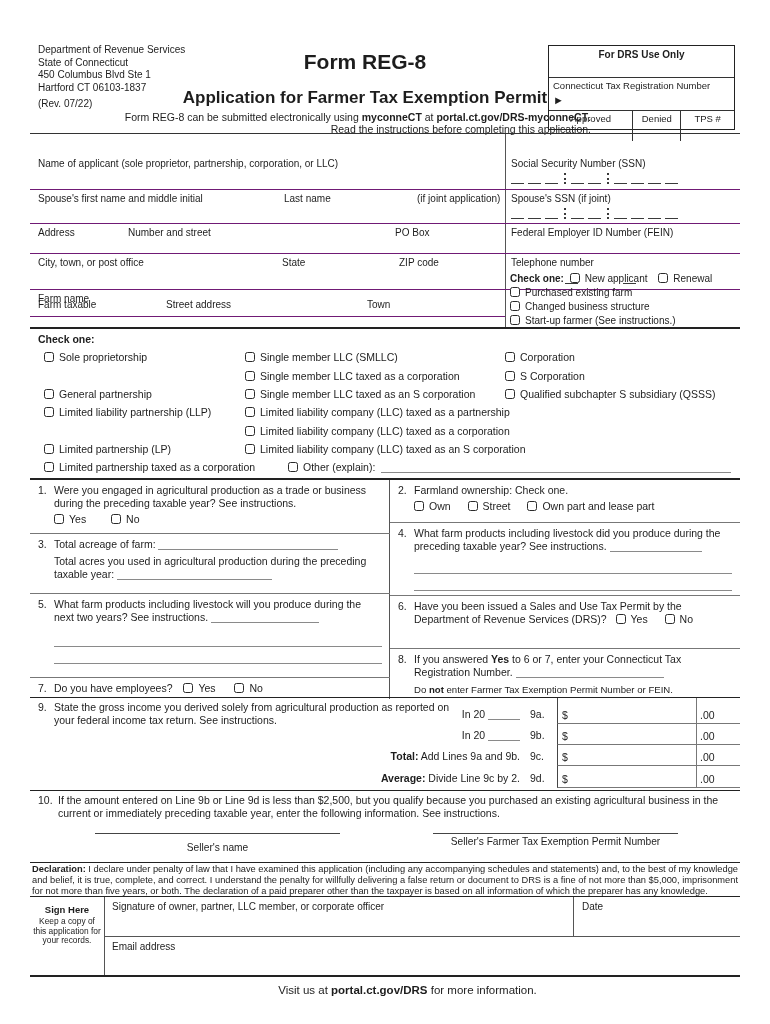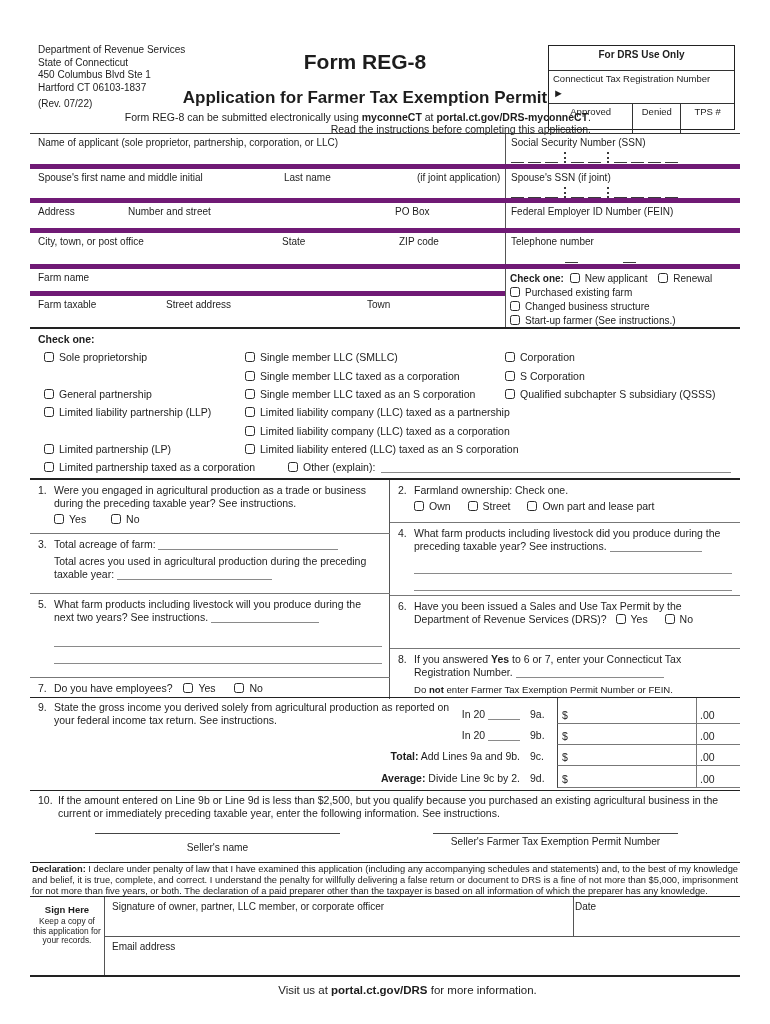--- a/index.html
+++ b/index.html
@@ -18,29 +18,29 @@
   }
   .blank { display:inline-block; border-bottom:1px solid #8a8a8a; height:11px; vertical-align:-2px; }
   .fullblank { border-bottom:1px solid #8a8a8a; height:17px; }
   
   .agency { font-size:10px; line-height:12.6px; }
   .title { font-size:21px; font-weight:bold; line-height:24px; }
   .subtitle { font-size:17px; font-weight:bold; line-height:17px; margin-top:15px; }
   .efile { font-size:10.5px; line-height:12px; }
   
   .drsbox { border:1.6px solid #222; }
-  .drs-title { font-size:10px; font-weight:bold; text-align:center; padding:3px 0 10px 0; border-bottom:1.2px solid #333; }
+  .drs-title { font-size:10px; font-weight:bold; text-align:center; padding:3px 0 17px 0; border-bottom:1.2px solid #333; }
   .drs-reg { font-size:9.5px; padding:2px 4px; border-bottom:1.2px solid #333; height:33px; }
   .drs-cells { display:flex; height:30px; }
   .drs-cell { font-size:9.5px; text-align:center; padding-top:2px; }
   .drs-cell + .drs-cell { border-left:1.2px solid #333; }
   
   .toptable { border-top:1.4px solid #333; }
   .trow { position:absolute; }
-  .bb { border-bottom:5px solid #701a75; }
+  .bb { border-bottom:1px solid #701a75;margin-top:21px; }
   .ssnmask { display:flex; align-items:flex-end; }
   .seg { width:13px; border-bottom:1.6px solid #3a3a3a; height:10px; margin-right:4px; }
   .colonsep { width:0; height:11px; border-left:2px dotted #3a3a3a; margin:0 5px 0 2px; }
   
   .sectop2 { border-top:2px solid #222; }
   .eitem { position:absolute; font-size:10.5px; white-space:nowrap; }
   .q { font-size:10.5px; line-height:13px; display:flex; padding:4px 8px 0 8px; }
   .qnum { width:16px; flex:none; }
   .qbody { flex:1; min-width:0; }
   .yn { margin-top:3px; }
@@ -188,21 +188,21 @@
     <div class="eitem" style="left:14px; top:59px;"><span class="cb"></span><span>General partnership</span></div>
     <div class="eitem" style="left:215px; top:59px;"><span class="cb"></span><span>Single member LLC taxed as an S corporation</span></div>
     <div class="eitem" style="left:475px; top:59px;"><span class="cb"></span><span>Qualified subchapter S subsidiary (QSSS)</span></div>
 
     <div class="eitem" style="left:14px; top:77px;"><span class="cb"></span><span>Limited liability partnership (LLP)</span></div>
     <div class="eitem" style="left:215px; top:77px;"><span class="cb"></span><span>Limited liability company (LLC) taxed as a partnership</span></div>
 
     <div class="eitem" style="left:215px; top:96px;"><span class="cb"></span><span>Limited liability company (LLC) taxed as a corporation</span></div>
 
     <div class="eitem" style="left:14px; top:114px;"><span class="cb"></span><span>Limited partnership (LP)</span></div>
-    <div class="eitem" style="left:215px; top:114px;"><span class="cb"></span><span>Limited liability entered (LLC) taxed as an S corporation</span></div>
+    <div class="eitem" style="left:215px; top:114px;"><span class="cb"></span><span>Limited liability company (LLC) taxed as an S corporation</span></div>
 
     <div class="eitem" style="left:14px; top:132px;"><span class="cb"></span><span>Limited partnership taxed as a corporation</span></div>
     <div class="eitem" style="left:258px; top:132px;"><span class="cb"></span><span>Other (explain):</span><span class="blank" style="width:350px; margin-left:6px;"></span></div>
   </div>
 
   <div class="abs sectop2" style="left:30px; top:478px; width:710px; height:219px;">
 
     <div class="abs" style="left:0; top:0; width:360px; height:219px; border-right:1px solid #555;">
       <div class="abs q" style="left:0; top:0; width:360px; height:54px; border-bottom:1px solid #777;">
         <span class="qnum">1.</span>
@@ -338,21 +338,21 @@
   </div>
 
   <div class="abs signtable" style="left:30px; top:897px; width:710px; height:80px;">
     <div class="abs" style="left:0; top:0; bottom:0; width:75px; border-right:1px solid #555; text-align:center; padding-top:7px;">
       <div class="b" style="font-size:9.5px;">Sign Here</div>
       <div style="font-size:8.4px; line-height:9.6px; margin-top:2px; padding:0 3px;">Keep a copy of this application for your records.</div>
     </div>
     <div class="abs" style="left:75px; top:0; right:0; height:40px; border-bottom:1px solid #555;">
       <span class="abs lbl" style="left:7px; top:4px;">Signature of owner, partner, LLC member, or corporate officer</span>
       <div class="abs" style="left:468px; top:0; bottom:0; right:0; border-left:1px solid #555;">
-        <span class="abs lbl" style="left:1px; top:4px;">Date</span>
+        <span class="abs lbl" style="left:8px; top:4px;">Date</span>
       </div>
     </div>
     <div class="abs" style="left:75px; top:40px; right:0; bottom:0;">
       <span class="abs lbl" style="left:7px; top:4px;">Email address</span>
     </div>
   </div>
 
   <div class="abs footer" style="left:0; top:984px; width:770px;">
     <span>Visit us at </span><span class="b">portal.ct.gov/DRS</span><span> for more information.</span>
   </div>

